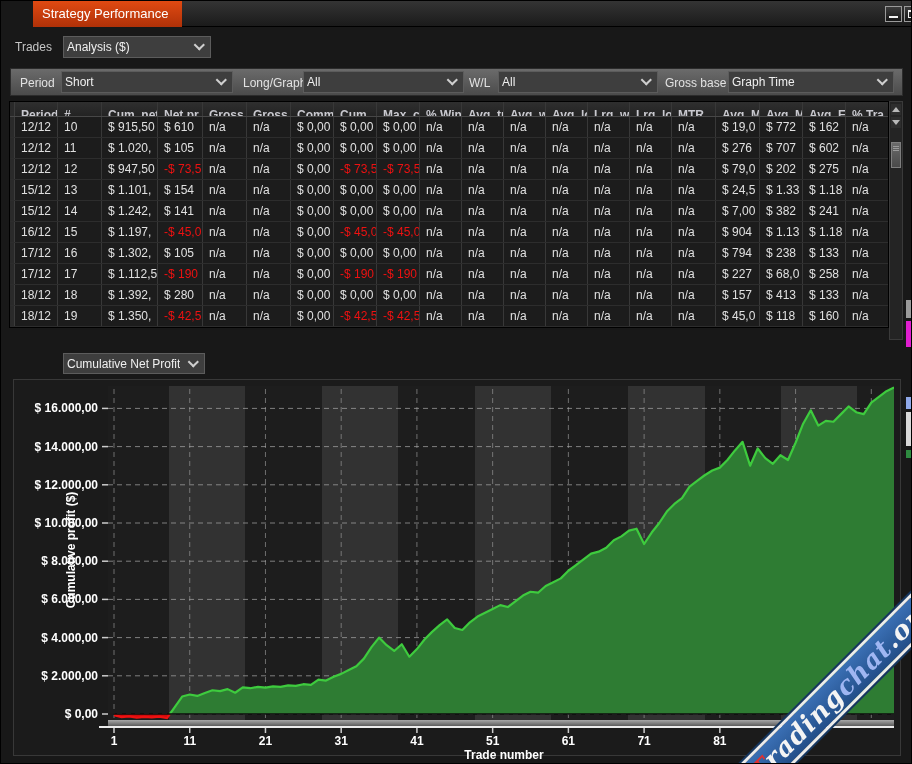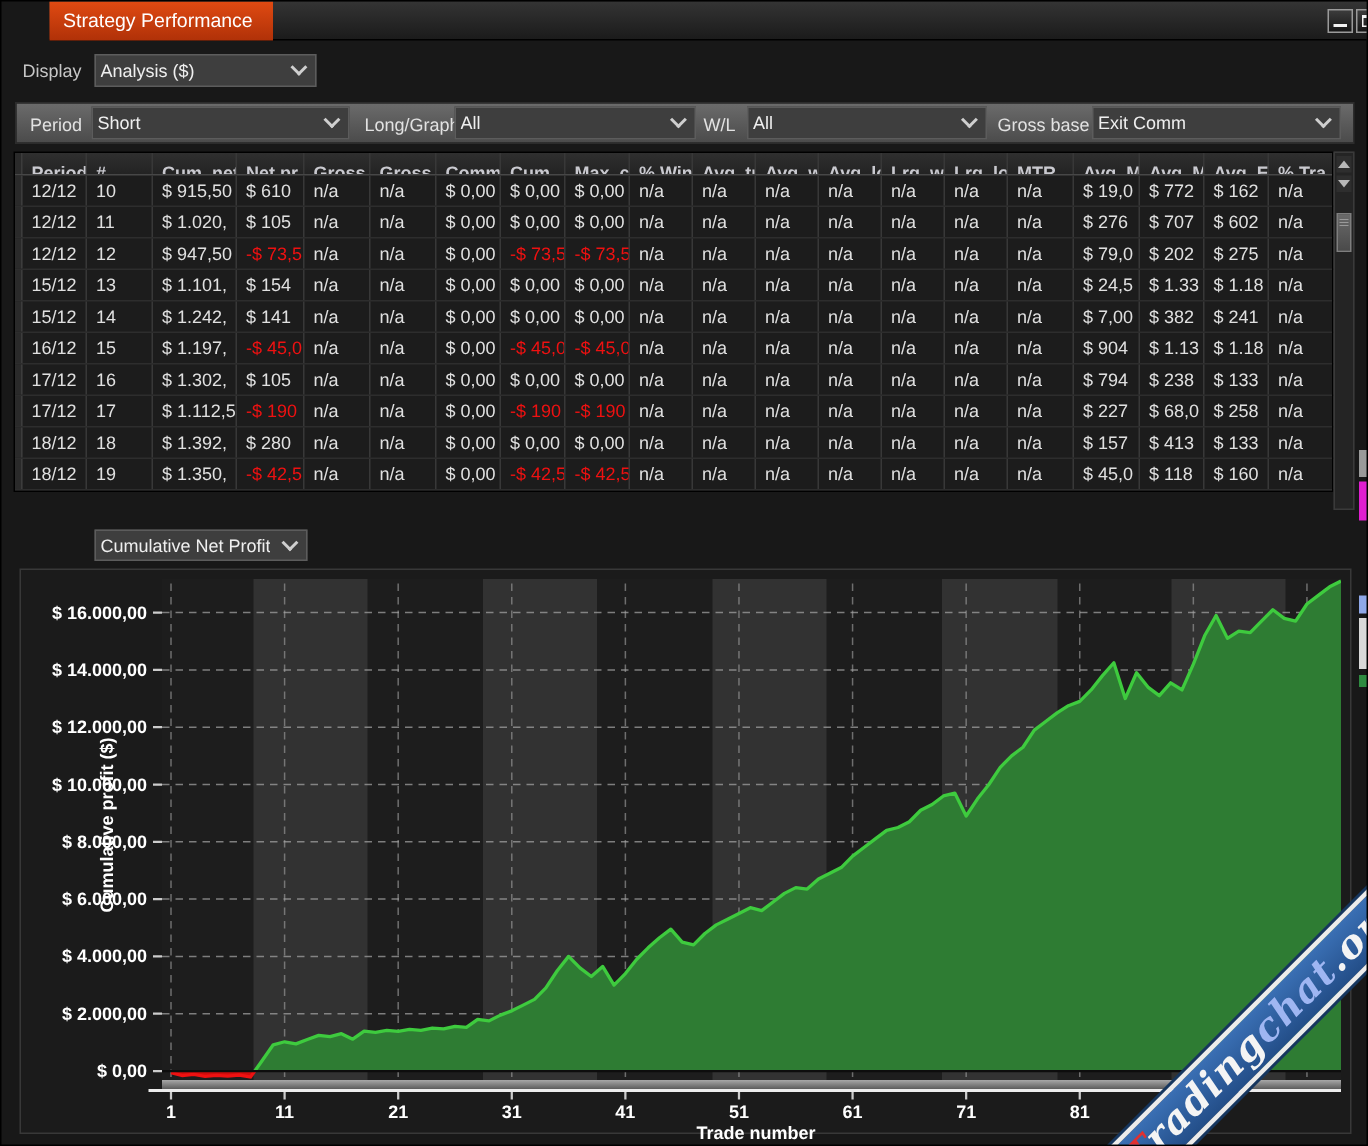--- a/index.html
+++ b/index.html
@@ -61,21 +61,21 @@
     <div class="winbtn max">
         <div class="glyph-max"></div>
       </div>
     <div class="winbtn close">
         <div class="glyph-x1"></div>
         <div class="glyph-x2"></div>
       </div>
   </div>
 
   <div class="display-row">
-    <span class="label">Display</span>
+    <span class="label">Trades</span>
     <div class="dd" style="left:62px;top:3px;width:148px;">
       <span class="val">Analysis ($)</span>
       <span class="chev"></span>
     </div>
   </div>
 
   <div class="band filter-band">
     <span class="band-label" style="position:absolute;left:9px;top:7px;">Period</span>
     <span class="band-label" style="position:absolute;left:232px;top:7px;">Long/Graph</span>
     <span class="band-label" style="position:absolute;left:458px;top:7px;">W/L</span>
@@ -87,21 +87,21 @@
   </div>
   <div class="dd" style="left:302px;top:70px;width:161px;">
     <span class="val">All</span>
       <span class="chev"></span>
   </div>
   <div class="dd" style="left:497px;top:70px;width:160px;">
     <span class="val">All</span>
       <span class="chev"></span>
   </div>
   <div class="dd" style="left:727px;top:70px;width:166px;">
-    <span class="val">Exit Comm</span>
+    <span class="val">Graph Time</span>
       <span class="chev"></span>
   </div>
 
   <div class="ptable" id="ptable">
       <div class="thead"><span class="gut"></span><span class="th" style="width: 43px;">Period</span><span class="th" style="width: 44px;">#</span><span class="th" style="width: 56px;">Cum. net</span><span class="th" style="width: 45px;">Net pr</span><span class="th" style="width: 44px;">Gross</span><span class="th" style="width: 44px;">Gross</span><span class="th" style="width: 43px;">Comm</span><span class="th" style="width: 43px;">Cum.</span><span class="th" style="width: 43px;">Max. c</span><span class="th" style="width: 42px;">% Win</span><span class="th" style="width: 42px;">Avg. tr</span><span class="th" style="width: 42px;">Avg. w</span><span class="th" style="width: 42px;">Avg. lo</span><span class="th" style="width: 42px;">Lrg. w</span><span class="th" style="width: 42px;">Lrg. lo</span><span class="th" style="width: 44px;">MTR</span><span class="th" style="width: 44px;">Avg. M</span><span class="th" style="width: 43px;">Avg. M</span><span class="th" style="width: 43px;">Avg. E</span><span class="th" style="width: 44px;">% Tra</span></div>
       <div class="tr"><span class="gut"></span><span class="td" style="width: 43px;">12/12</span><span class="td" style="width: 44px;">10</span><span class="td" style="width: 56px;">$ 915,50</span><span class="td" style="width: 45px;">$ 610</span><span class="td" style="width: 44px;">n/a</span><span class="td" style="width: 44px;">n/a</span><span class="td" style="width: 43px;">$ 0,00</span><span class="td" style="width: 43px;">$ 0,00</span><span class="td" style="width: 43px;">$ 0,00</span><span class="td" style="width: 42px;">n/a</span><span class="td" style="width: 42px;">n/a</span><span class="td" style="width: 42px;">n/a</span><span class="td" style="width: 42px;">n/a</span><span class="td" style="width: 42px;">n/a</span><span class="td" style="width: 42px;">n/a</span><span class="td" style="width: 44px;">n/a</span><span class="td" style="width: 44px;">$ 19,0</span><span class="td" style="width: 43px;">$ 772</span><span class="td" style="width: 43px;">$ 162</span><span class="td" style="width: 44px;">n/a</span></div>
       <div class="tr"><span class="gut"></span><span class="td" style="width: 43px;">12/12</span><span class="td" style="width: 44px;">11</span><span class="td" style="width: 56px;">$ 1.020,</span><span class="td" style="width: 45px;">$ 105</span><span class="td" style="width: 44px;">n/a</span><span class="td" style="width: 44px;">n/a</span><span class="td" style="width: 43px;">$ 0,00</span><span class="td" style="width: 43px;">$ 0,00</span><span class="td" style="width: 43px;">$ 0,00</span><span class="td" style="width: 42px;">n/a</span><span class="td" style="width: 42px;">n/a</span><span class="td" style="width: 42px;">n/a</span><span class="td" style="width: 42px;">n/a</span><span class="td" style="width: 42px;">n/a</span><span class="td" style="width: 42px;">n/a</span><span class="td" style="width: 44px;">n/a</span><span class="td" style="width: 44px;">$ 276</span><span class="td" style="width: 43px;">$ 707</span><span class="td" style="width: 43px;">$ 602</span><span class="td" style="width: 44px;">n/a</span></div>
       <div class="tr"><span class="gut"></span><span class="td" style="width: 43px;">12/12</span><span class="td" style="width: 44px;">12</span><span class="td" style="width: 56px;">$ 947,50</span><span class="td neg" style="width: 45px;">-$ 73,5</span><span class="td" style="width: 44px;">n/a</span><span class="td" style="width: 44px;">n/a</span><span class="td" style="width: 43px;">$ 0,00</span><span class="td neg" style="width: 43px;">-$ 73,5</span><span class="td neg" style="width: 43px;">-$ 73,5</span><span class="td" style="width: 42px;">n/a</span><span class="td" style="width: 42px;">n/a</span><span class="td" style="width: 42px;">n/a</span><span class="td" style="width: 42px;">n/a</span><span class="td" style="width: 42px;">n/a</span><span class="td" style="width: 42px;">n/a</span><span class="td" style="width: 44px;">n/a</span><span class="td" style="width: 44px;">$ 79,0</span><span class="td" style="width: 43px;">$ 202</span><span class="td" style="width: 43px;">$ 275</span><span class="td" style="width: 44px;">n/a</span></div>
       <div class="tr"><span class="gut"></span><span class="td" style="width: 43px;">15/12</span><span class="td" style="width: 44px;">13</span><span class="td" style="width: 56px;">$ 1.101,</span><span class="td" style="width: 45px;">$ 154</span><span class="td" style="width: 44px;">n/a</span><span class="td" style="width: 44px;">n/a</span><span class="td" style="width: 43px;">$ 0,00</span><span class="td" style="width: 43px;">$ 0,00</span><span class="td" style="width: 43px;">$ 0,00</span><span class="td" style="width: 42px;">n/a</span><span class="td" style="width: 42px;">n/a</span><span class="td" style="width: 42px;">n/a</span><span class="td" style="width: 42px;">n/a</span><span class="td" style="width: 42px;">n/a</span><span class="td" style="width: 42px;">n/a</span><span class="td" style="width: 44px;">n/a</span><span class="td" style="width: 44px;">$ 24,5</span><span class="td" style="width: 43px;">$ 1.33</span><span class="td" style="width: 43px;">$ 1.18</span><span class="td" style="width: 44px;">n/a</span></div>
       <div class="tr"><span class="gut"></span><span class="td" style="width: 43px;">15/12</span><span class="td" style="width: 44px;">14</span><span class="td" style="width: 56px;">$ 1.242,</span><span class="td" style="width: 45px;">$ 141</span><span class="td" style="width: 44px;">n/a</span><span class="td" style="width: 44px;">n/a</span><span class="td" style="width: 43px;">$ 0,00</span><span class="td" style="width: 43px;">$ 0,00</span><span class="td" style="width: 43px;">$ 0,00</span><span class="td" style="width: 42px;">n/a</span><span class="td" style="width: 42px;">n/a</span><span class="td" style="width: 42px;">n/a</span><span class="td" style="width: 42px;">n/a</span><span class="td" style="width: 42px;">n/a</span><span class="td" style="width: 42px;">n/a</span><span class="td" style="width: 44px;">n/a</span><span class="td" style="width: 44px;">$ 7,00</span><span class="td" style="width: 43px;">$ 382</span><span class="td" style="width: 43px;">$ 241</span><span class="td" style="width: 44px;">n/a</span></div>

